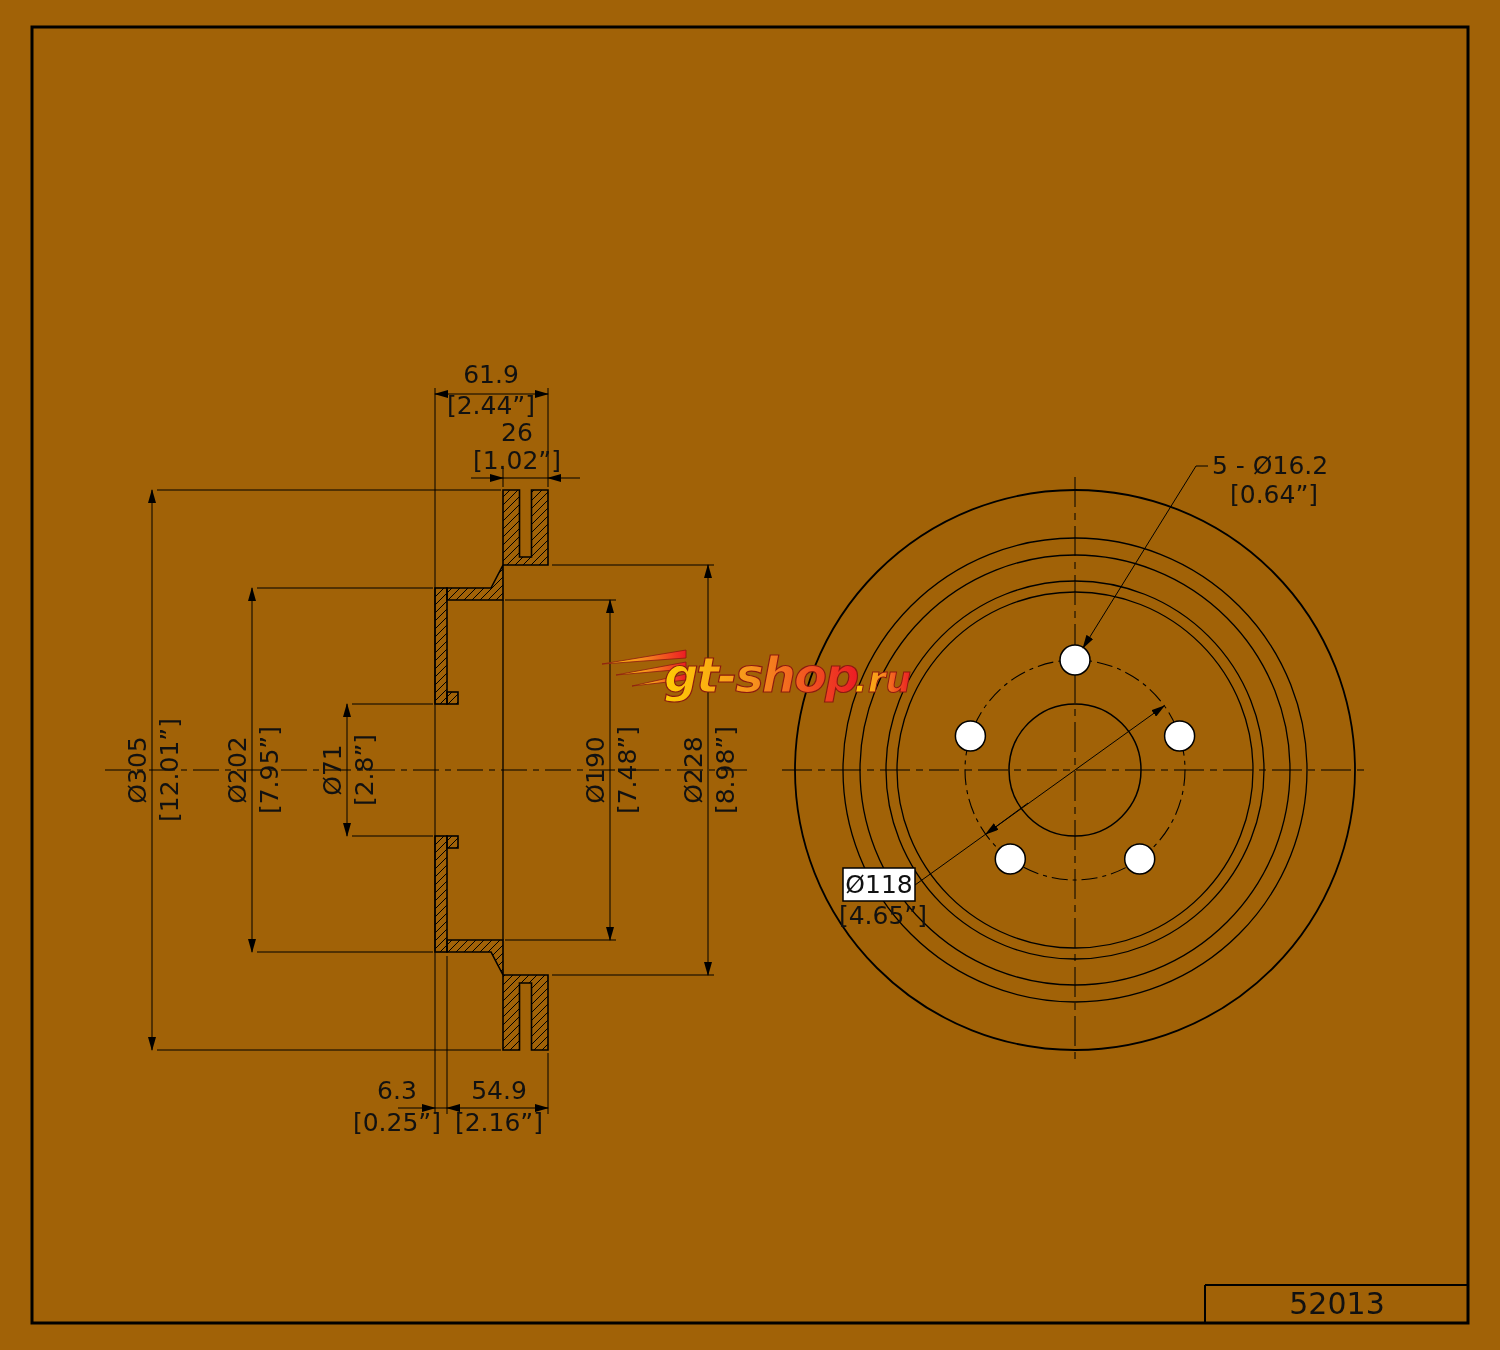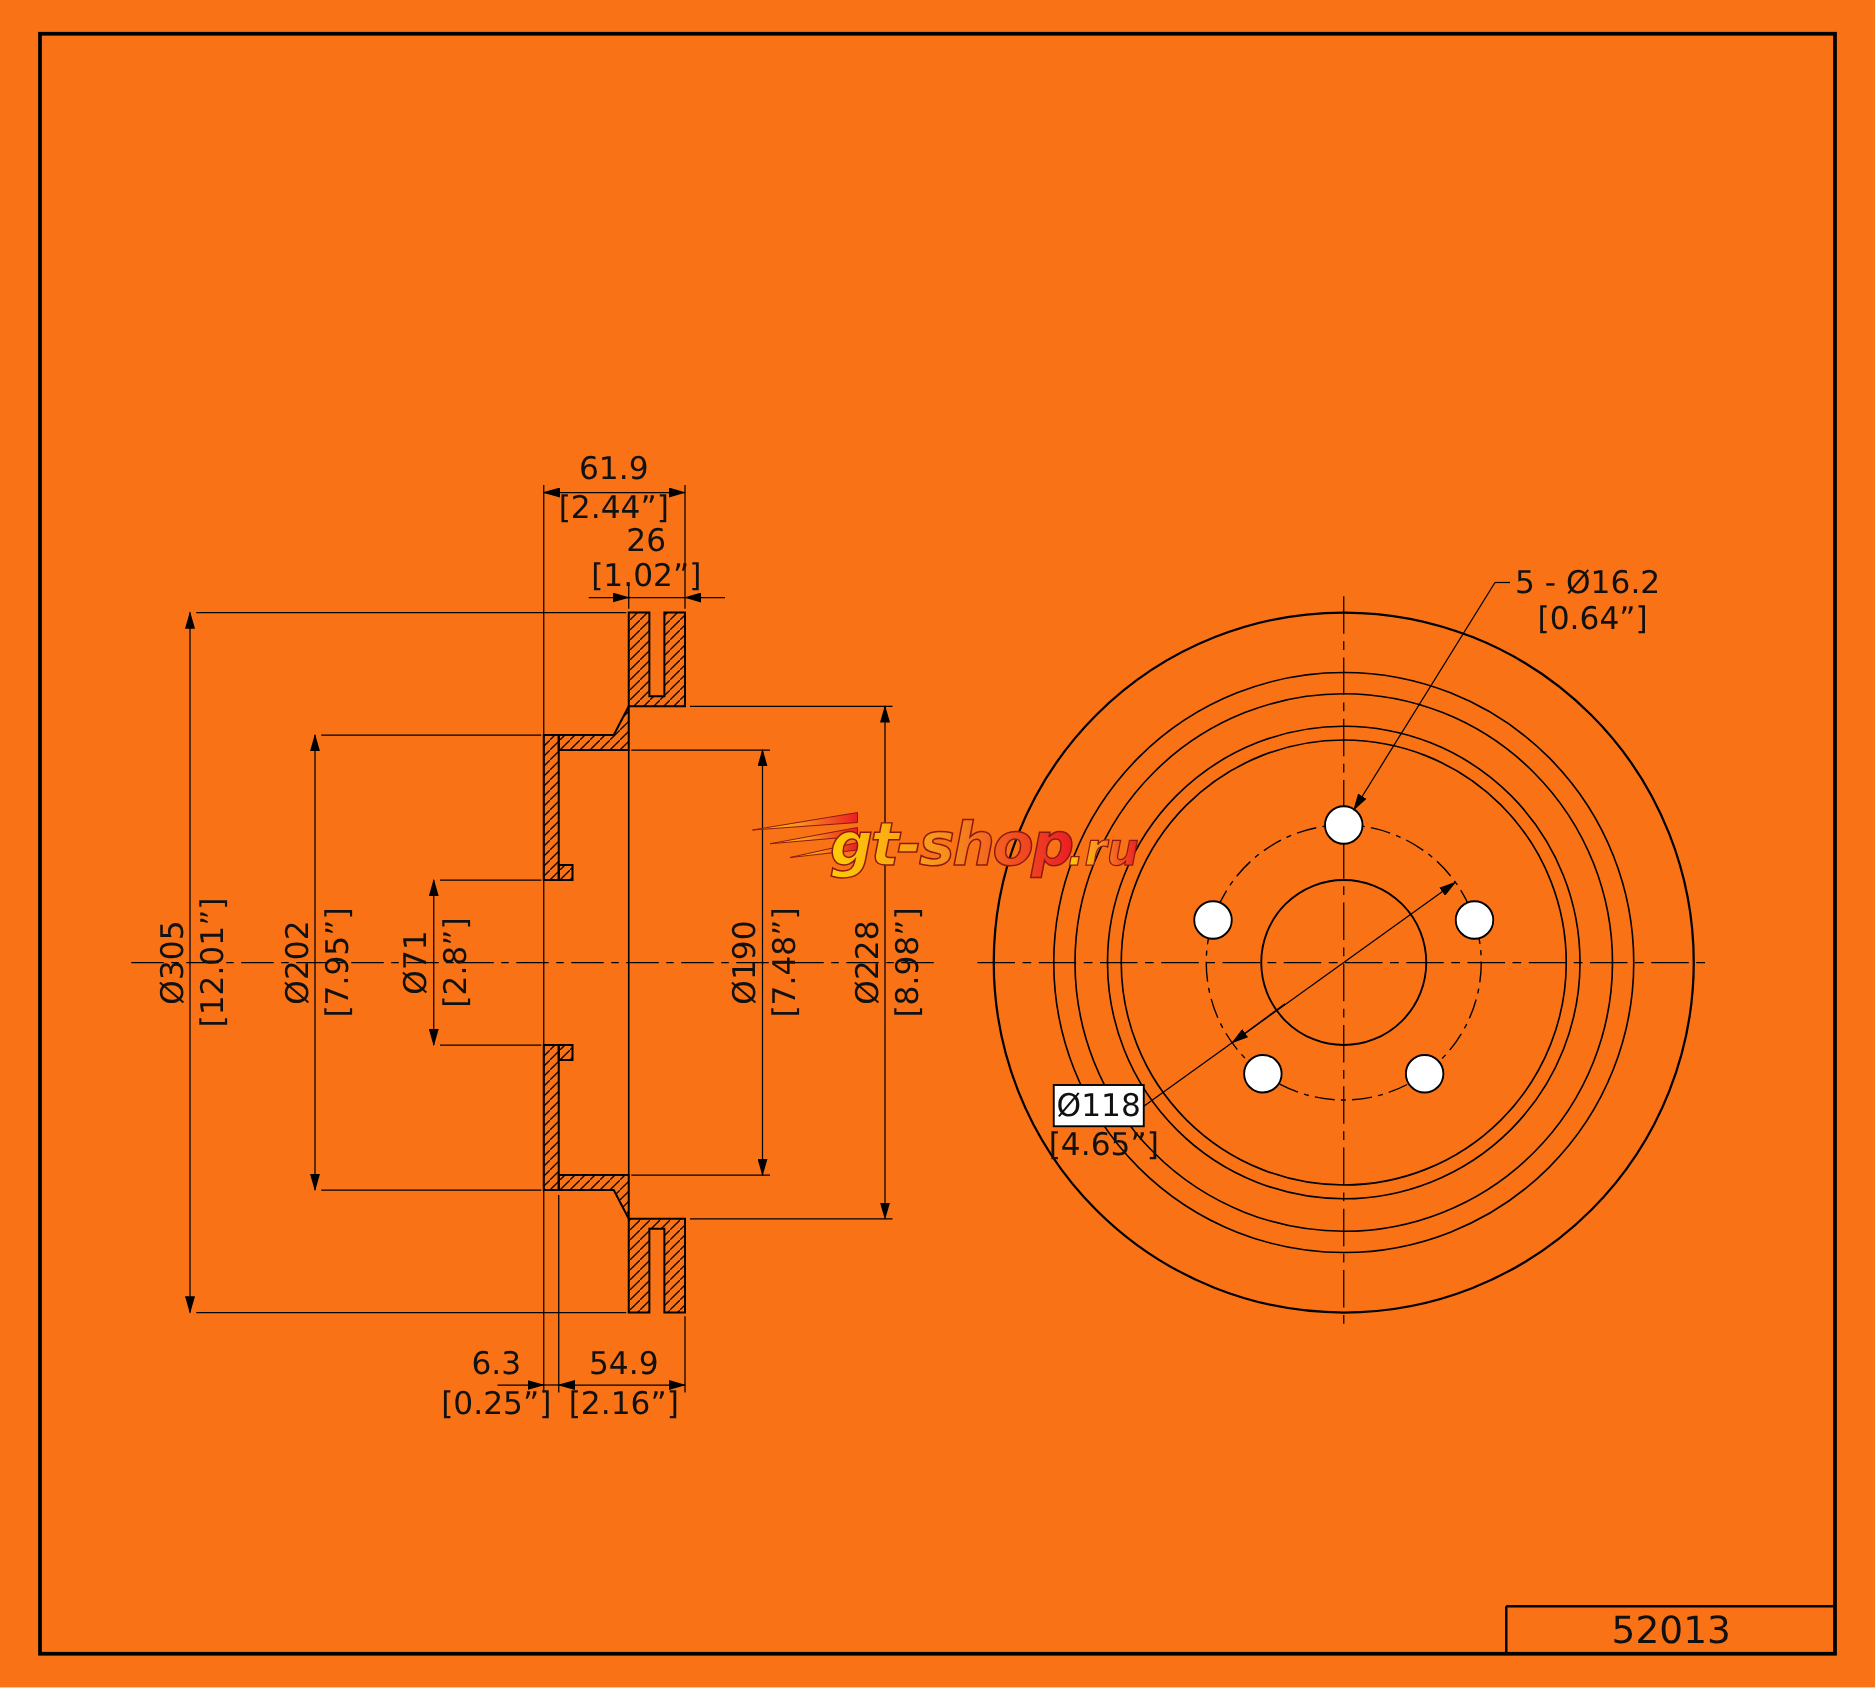--- a/index.html
+++ b/index.html
@@ -1,16 +1,16 @@
 <!DOCTYPE html>
 <html><head>
 <meta charset="utf-8">
 <style>
   html,body{margin:0;padding:0;background:#ffffff;}
-  .sheet{width:1500px;height:1350px;position:relative;background:#f97316;}
+  .sheet{width:1500px;height:1350px;position:relative;background:#a16207;}
   svg{display:block;}
   .dim{font-family:"DejaVu Sans","Liberation Sans",sans-serif;font-size:25px;fill:#111;}
   .dim-mid{text-anchor:middle;}
   .pn{font-family:"DejaVu Sans","Liberation Sans",sans-serif;font-size:30px;fill:#111;text-anchor:middle;}
   .wm-main{font-family:"DejaVu Sans","Liberation Sans",sans-serif;font-size:48px;font-weight:bold;font-style:italic;letter-spacing:-2px;}
   .wm-suffix{font-family:"DejaVu Sans","Liberation Sans",sans-serif;font-size:36px;font-weight:bold;font-style:italic;}
   .geo{stroke:#000;fill:none;}
   .thin{stroke:#000;stroke-width:1;fill:none;}
 </style>
 </head>

